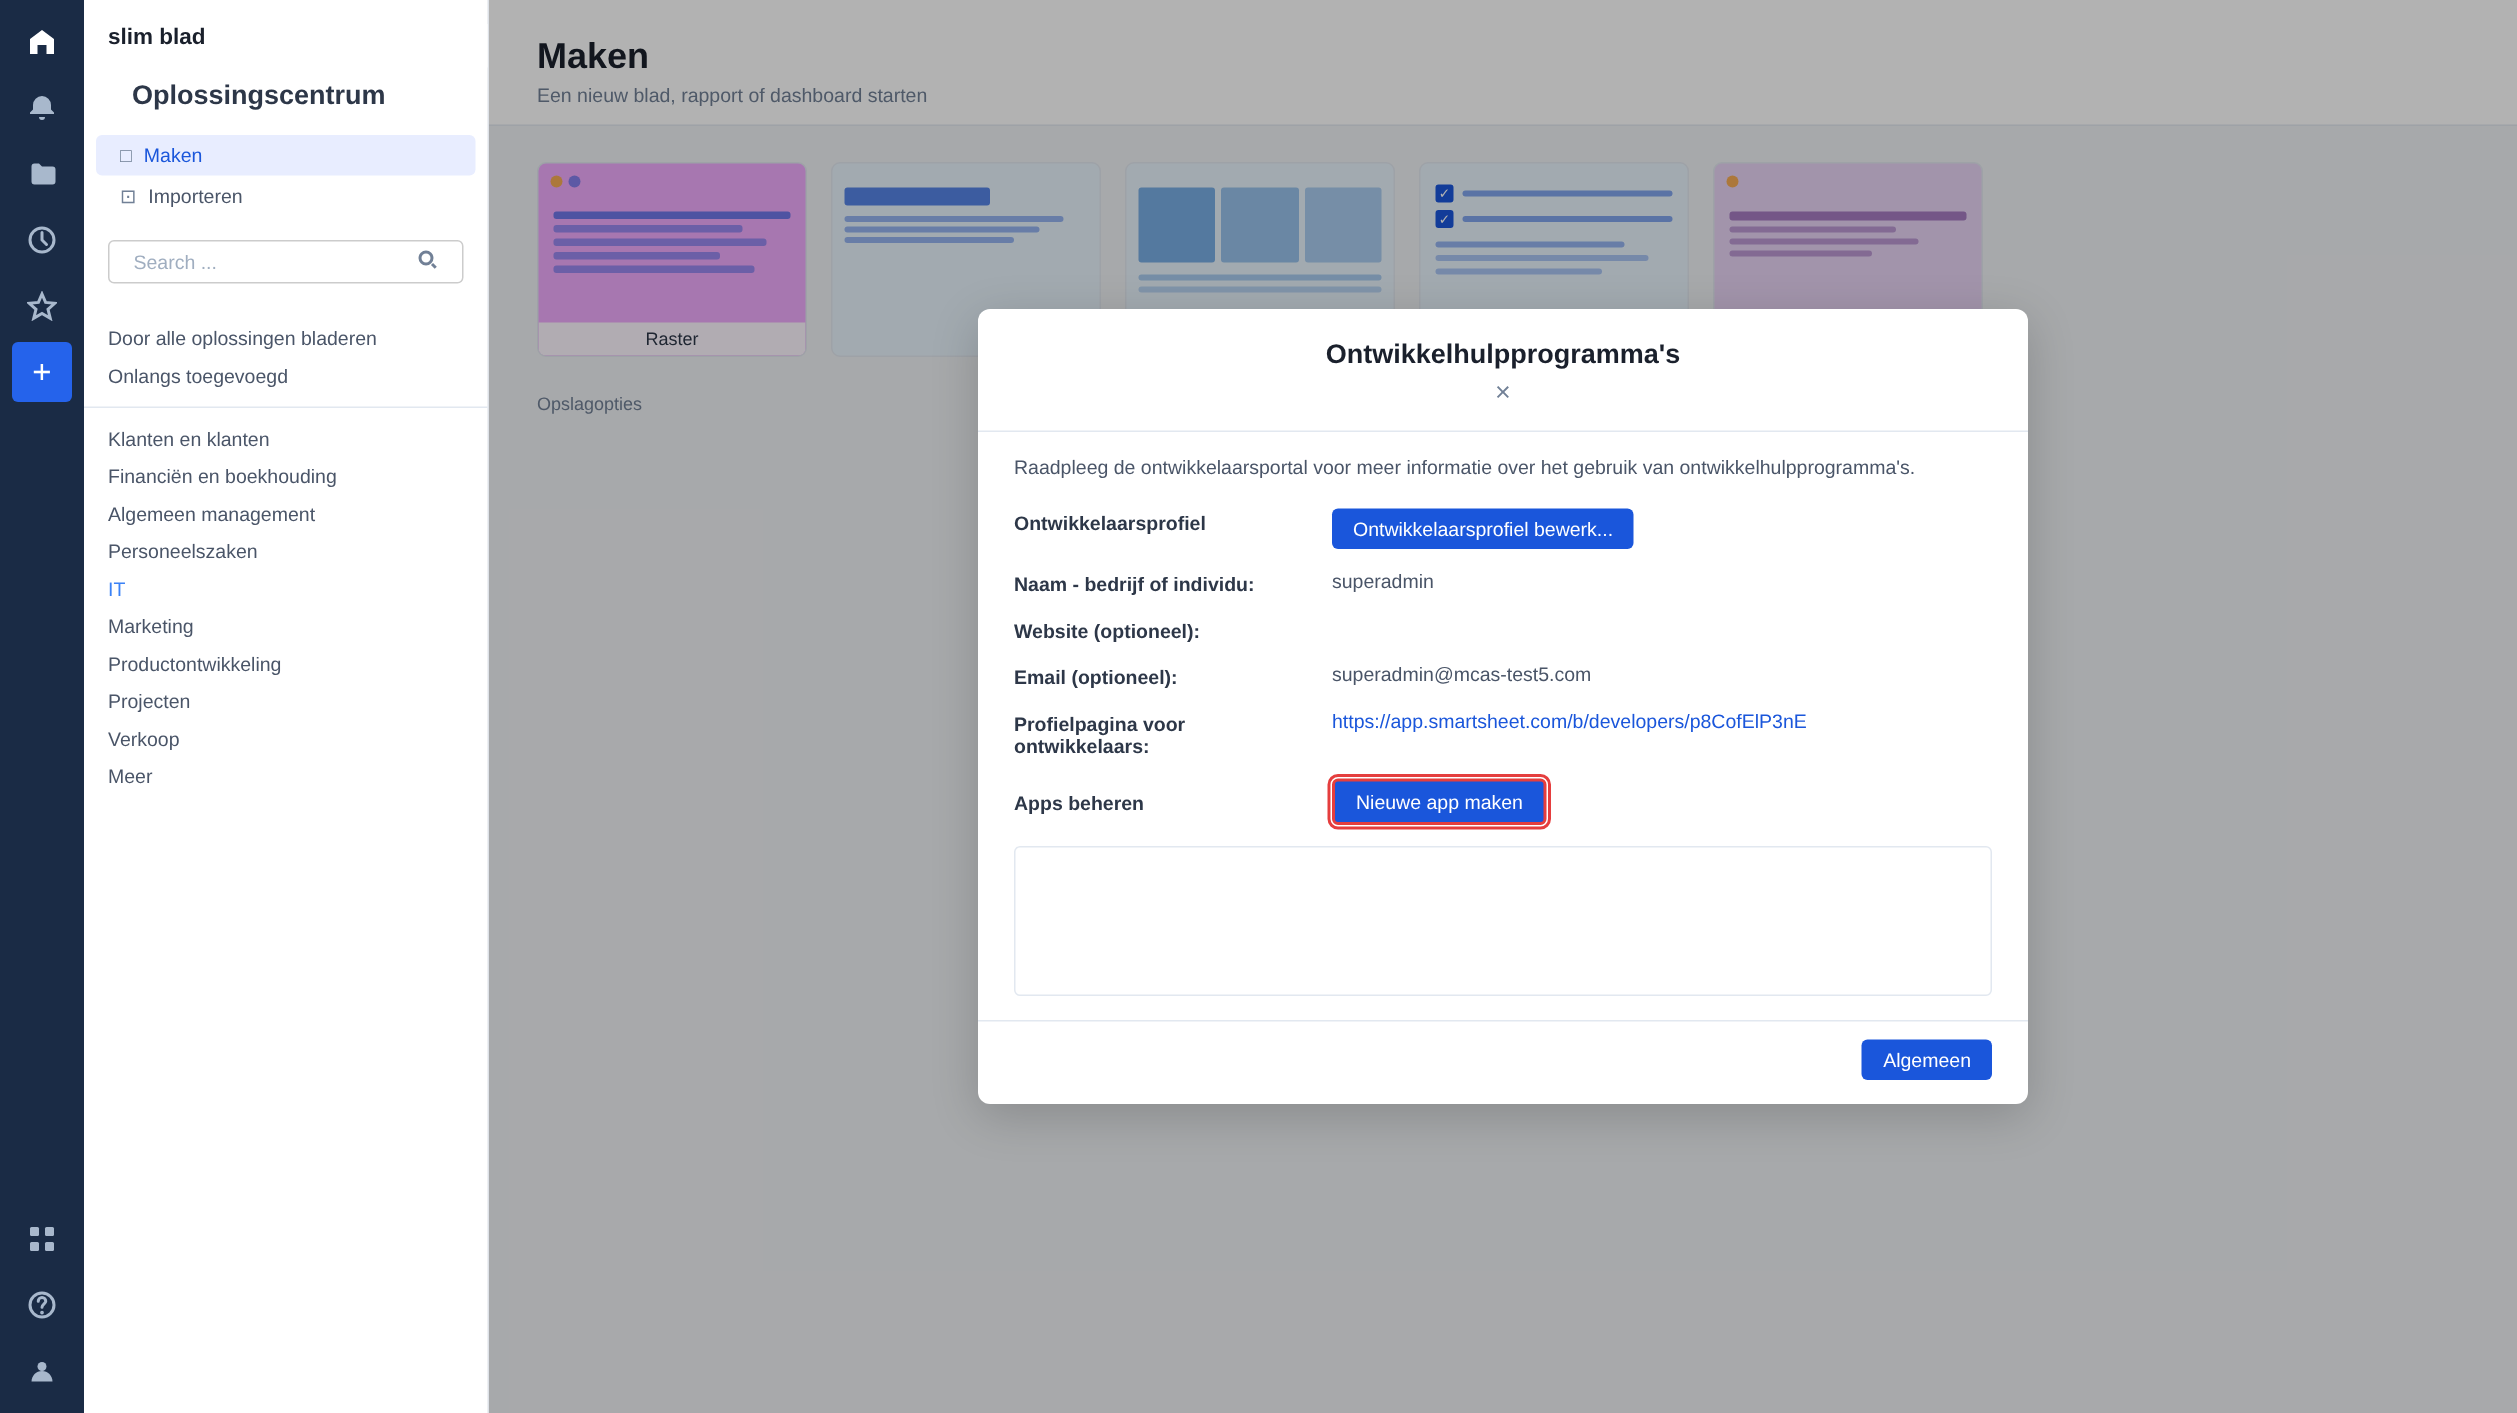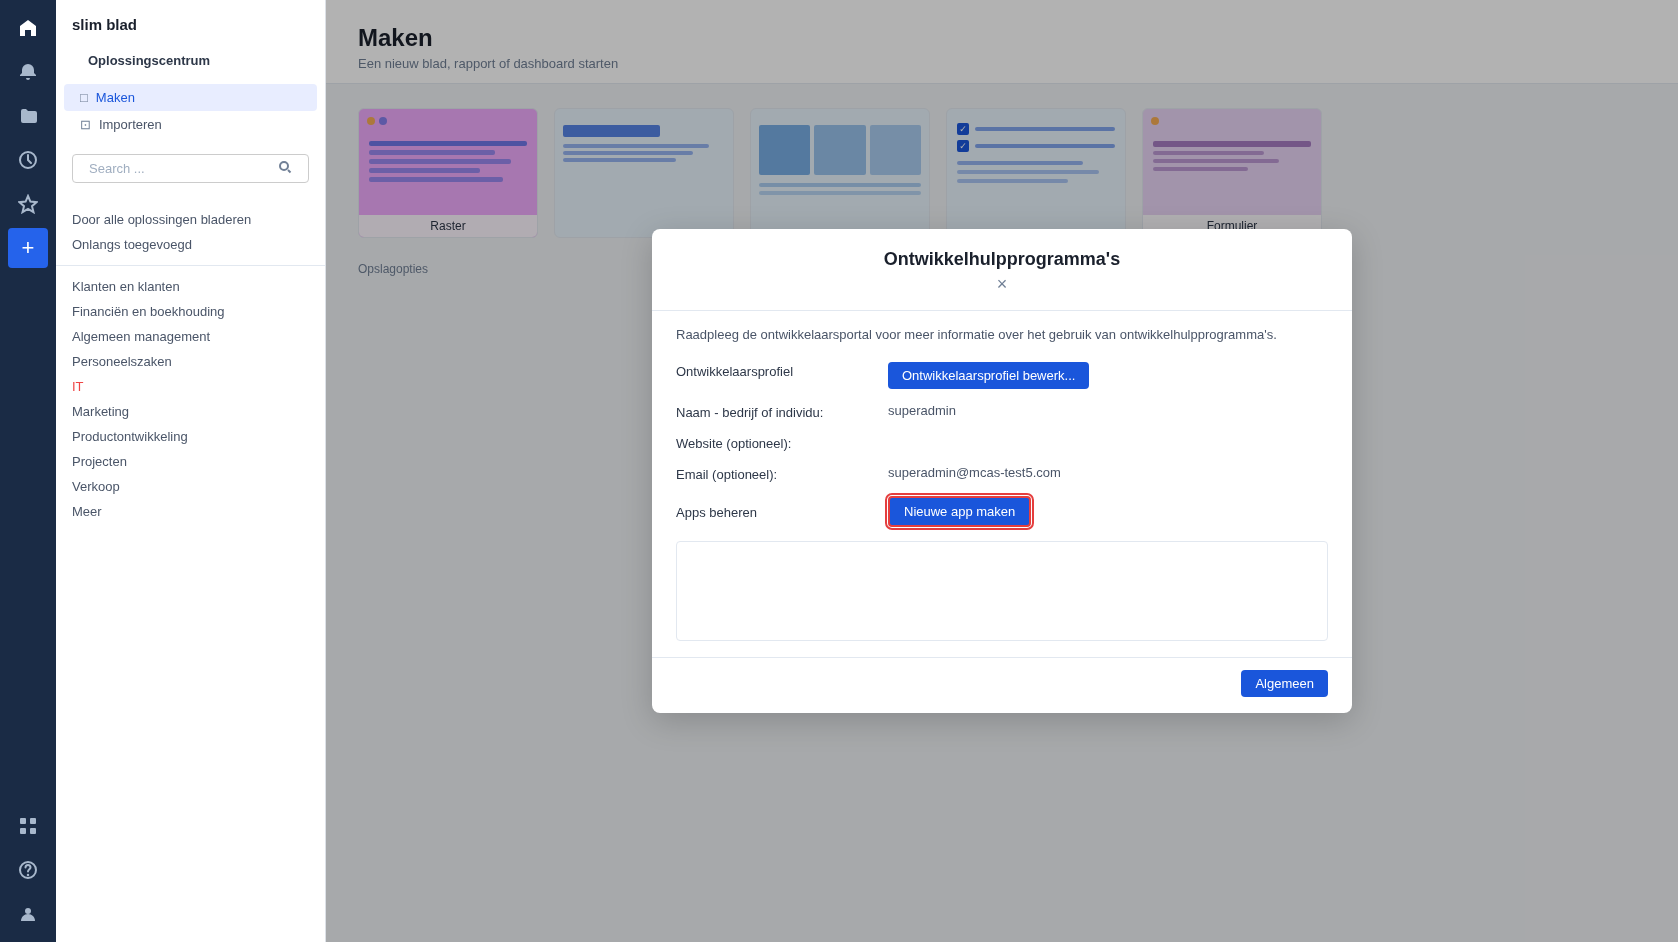--- a/index.html
+++ b/index.html
@@ -34,21 +34,21 @@
     .sidebar {
       width: 270px;
       background: #fff;
       border-right: 1px solid #dde1e7;
       display: flex;
       flex-direction: column;
       flex-shrink: 0;
       padding: 16px 0;
     }
     .sidebar-section-title {
-      font-size: 13px;
+      font-size: 18px;
       font-weight: 600;
       color: #2d3748;
       padding: 0 16px 12px;
     }
     .sidebar-item {
       display: flex;
       align-items: center;
       padding: 6px 16px;
       font-size: 13px;
       color: #4a5568;
@@ -193,21 +193,21 @@
     }
     .modal-row {
       display: flex;
       align-items: flex-start;
       margin-bottom: 14px;
       gap: 12px;
     }
     .modal-label {
       font-size: 13px;
       color: #2d3748;
-      font-weight: 400;
+      font-weight: 700;
       width: 200px;
       flex-shrink: 0;
       padding-top: 2px;
     }
     .modal-value {
       font-size: 13px;
       color: #4a5568;
     }
     .modal-link {
       font-size: 13px;
@@ -351,21 +351,21 @@
       </span>
     </div>
   </div>
   <a class="sidebar-link">Door alle oplossingen bladeren</a>
   <a class="sidebar-link">Onlangs toegevoegd</a>
   <div class="sidebar-divider"></div>
   <a class="sidebar-link">Klanten en klanten</a>
   <a class="sidebar-link">Financiën en boekhouding</a>
   <a class="sidebar-link">Algemeen management</a>
   <a class="sidebar-link">Personeelszaken</a>
-  <a class="sidebar-link blue" style="color:#ef4444;">IT</a>
+  <a class="sidebar-link blue" style="color:#3b82f6;">IT</a>
   <a class="sidebar-link">Marketing</a>
   <a class="sidebar-link">Productontwikkeling</a>
   <a class="sidebar-link">Projecten</a>
   <a class="sidebar-link">Verkoop</a>
   <a class="sidebar-link">Meer</a>
 </div>
 
 <div class="main-content">
   <div class="main-header">
     <div class="main-title">Maken</div>
@@ -462,20 +462,24 @@
         <div class="modal-row">
           <span class="modal-label">Website (optioneel):</span>
           <span class="modal-value"></span>
         </div>
 
         <div class="modal-row">
           <span class="modal-label">Email (optioneel):</span>
           <span class="modal-value">superadmin@mcas-test5.com</span>
         </div>
 
+        <div class="modal-row">
+          <span class="modal-label">Profielpagina voor ontwikkelaars:</span>
+          <a class="modal-link">https://app.smartsheet.com/b/developers/p8CofElP3nE</a>
+        </div>
 
 
         <div class="modal-row" style="align-items:center;">
           <span class="modal-label">Apps beheren</span>
           <button class="btn-outlined-red">Nieuwe app maken</button>
         </div>
 
         <div class="apps-area"></div>
       </div>
       <div class="modal-footer">

